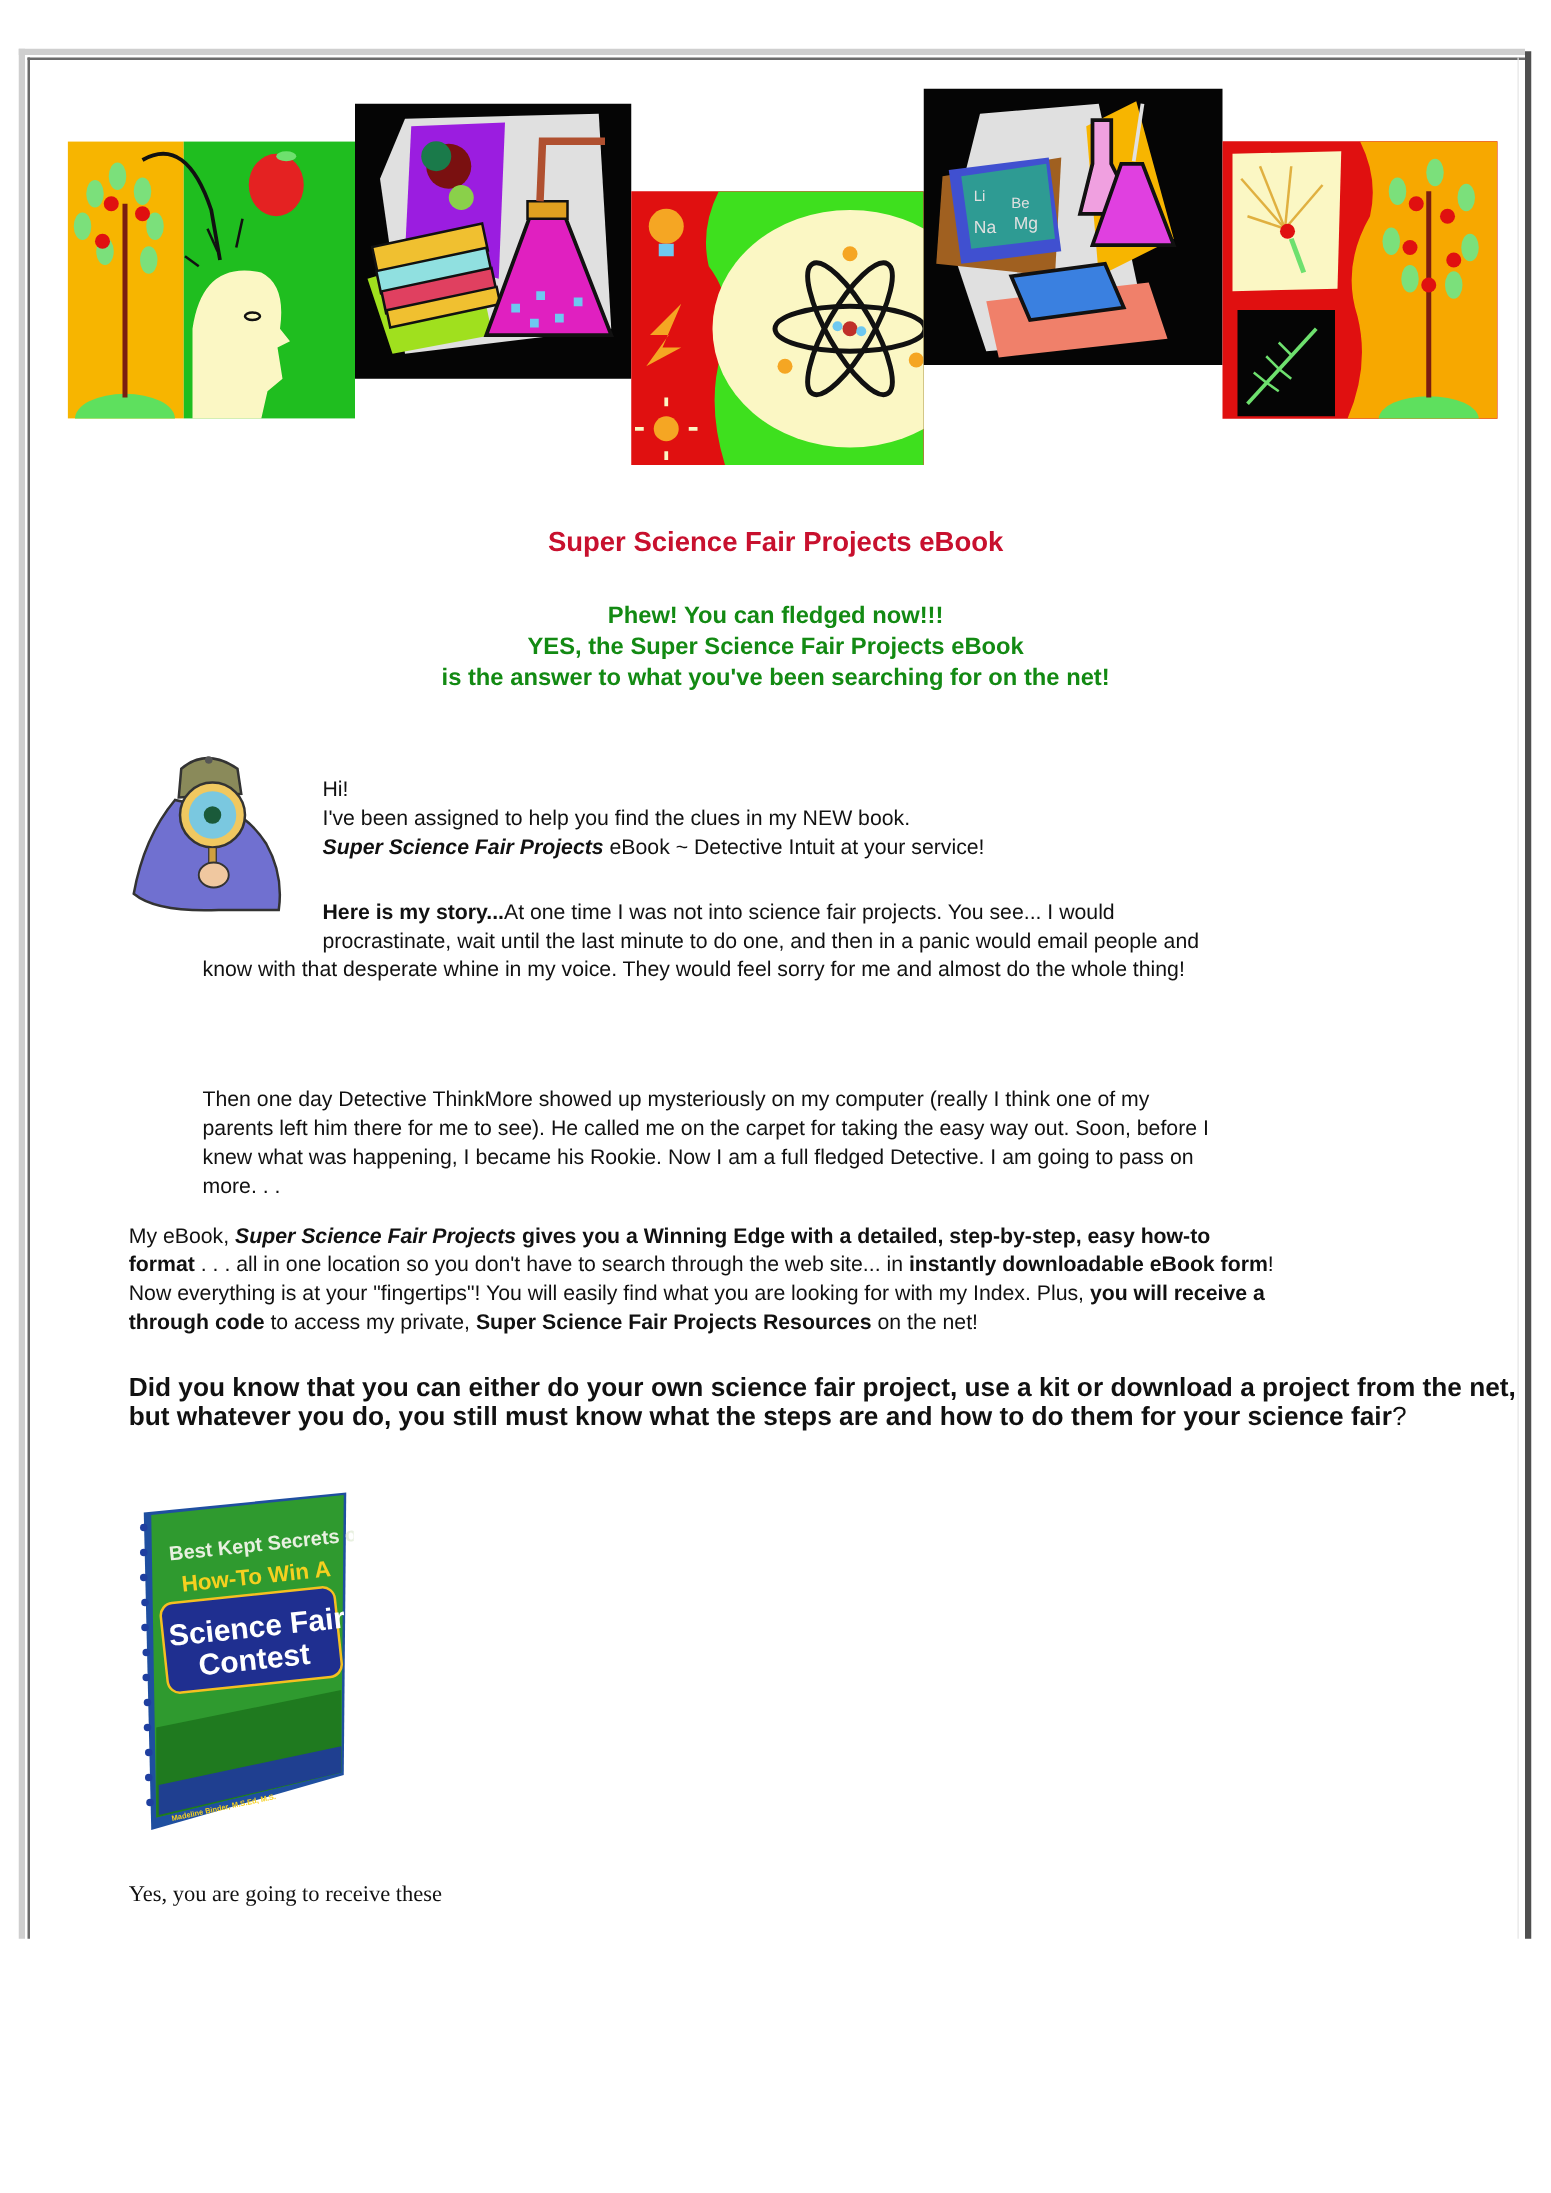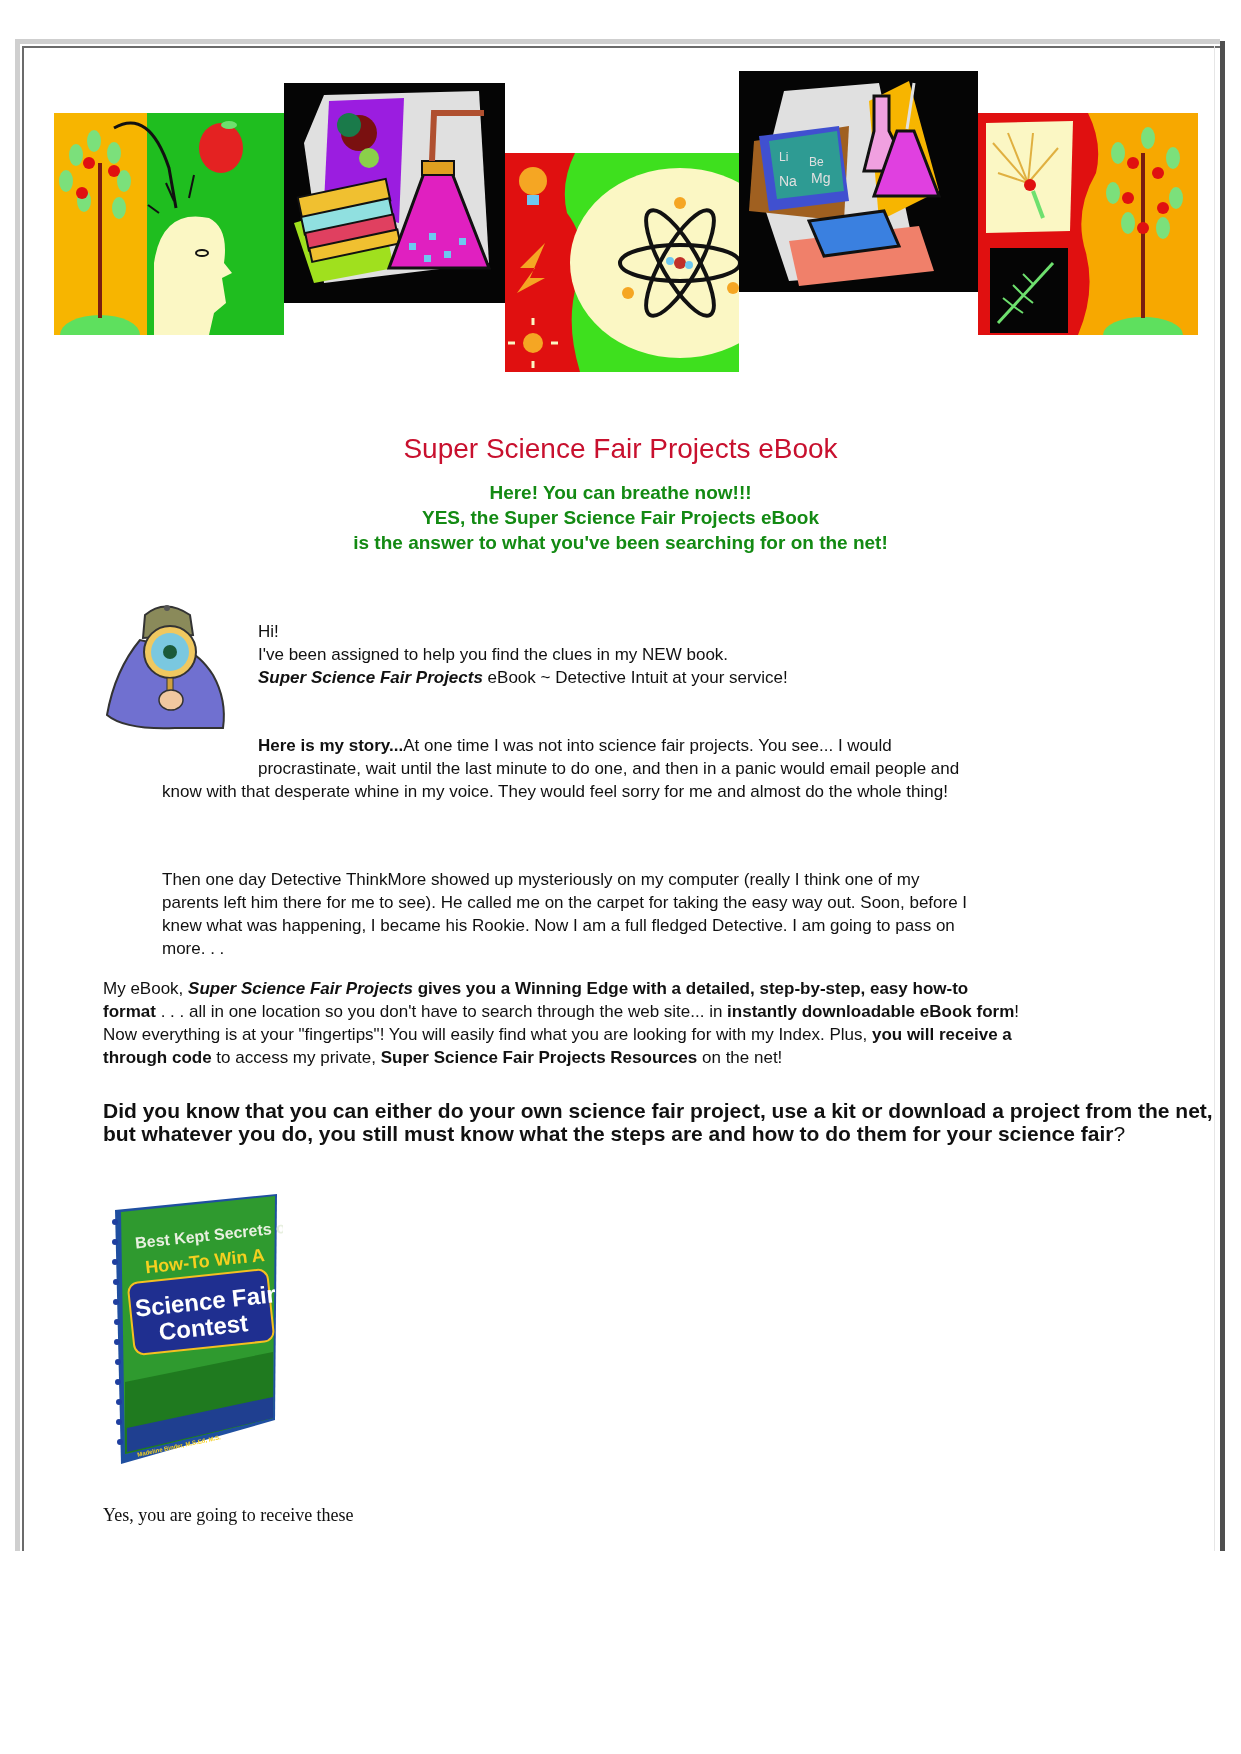--- a/index.html
+++ b/index.html
@@ -12,27 +12,27 @@
 
   .banner { position:absolute; left:12px; top:0; width:1241px; height:380px; }
   .panel { position:absolute; overflow:hidden; }
   .p1 { left:42px; top:113px; width:230px; height:222px; }
   .p2 { left:272px; top:83px; width:221px; height:220px; background:#050505; }
   .p3 { left:493px; top:153px; width:234px; height:219px; background:#e01010; }
   .p4 { left:727px; top:71px; width:239px; height:221px; background:#050505; }
   .p5 { left:966px; top:113px; width:220px; height:222px; background:#e01010; }
   .panel svg { position:absolute; left:0; top:0; width:100%; height:100%; }
 
-  .title { position:absolute; left:0; width:1241px; top:433px; text-align:center; font-size:28px; font-weight:normal; color:#c8102e; }
+  .title { position:absolute; left:0; width:1241px; top:421px; text-align:center; font-size:22px; font-weight:bold; color:#c8102e; }
   .subtitle { position:absolute; left:0; width:1241px; top:480px; text-align:center; font-size:19px; font-weight:bold; color:#138a13; line-height:25px; }
   .subtitle div { white-space:nowrap; }
 
   .detective { position:absolute; left:105px; top:600px; width:125px; height:132px; }
   .intro { position:absolute; left:258px; top:620px; font-size:17px; line-height:23px; white-space:nowrap; }
-  .story { position:absolute; left:162px; top:718px; width:905px; font-size:17px; line-height:23px;margin-top:16px; }
+  .story { position:absolute; left:162px; top:718px; width:905px; font-size:17px; line-height:23px; }
   .story .line { white-space:nowrap; }
   .story .indent { padding-left:96px; }
   .para2 { position:absolute; left:162px; top:836px; width:905px; font-size:17px; line-height:23px;margin-top:32px; }
   .para2 .line, .para3 .line, .para4 .line { white-space:nowrap; }
   .para3 { position:absolute; left:103px; top:977px; width:1030px; font-size:17px; line-height:23px; }
   .para4 { position:absolute; left:103px; top:1099px; width:1030px; font-size:21px; line-height:23px; font-weight:bold; }
   .para4 .norm { font-weight:normal; }
   b { font-weight:bold; }
   .bi { font-weight:bold; font-style:italic; }
 
@@ -196,21 +196,21 @@
           <circle cx="150" cy="85" r="6"></circle>
           <circle cx="185" cy="95" r="6"></circle>
           <circle cx="165" cy="115" r="6"></circle>
         </g>
     </svg>
   </div>
 </div>
 
 <div class="title">Super Science Fair Projects eBook</div>
 <div class="subtitle">
-  <div>Here! You can breathe now!!!</div>
+  <div>Phew! You can fledged now!!!</div>
   <div>YES, the Super Science Fair Projects eBook</div>
   <div>is the answer to what you've been searching for on the net!</div>
 </div>
 
 <div class="detective">
   <svg viewBox="0 0 125 132" width="125" height="132">
     <path d="M35 40 Q10 70 2 115 Q20 130 70 128 L118 128 Q122 100 108 75 Q95 55 80 50 Z" fill="#7070d0" stroke="#333" stroke-width="2"></path>
     <path d="M40 15 Q60 -2 85 15 L88 35 L38 38 Z" fill="#8a8a5a" stroke="#333" stroke-width="2"></path>
     <circle cx="62" cy="8" r="3" fill="#555"></circle>
     <circle cx="65" cy="52" r="26" fill="#f0c860" stroke="#333" stroke-width="2"></circle>

